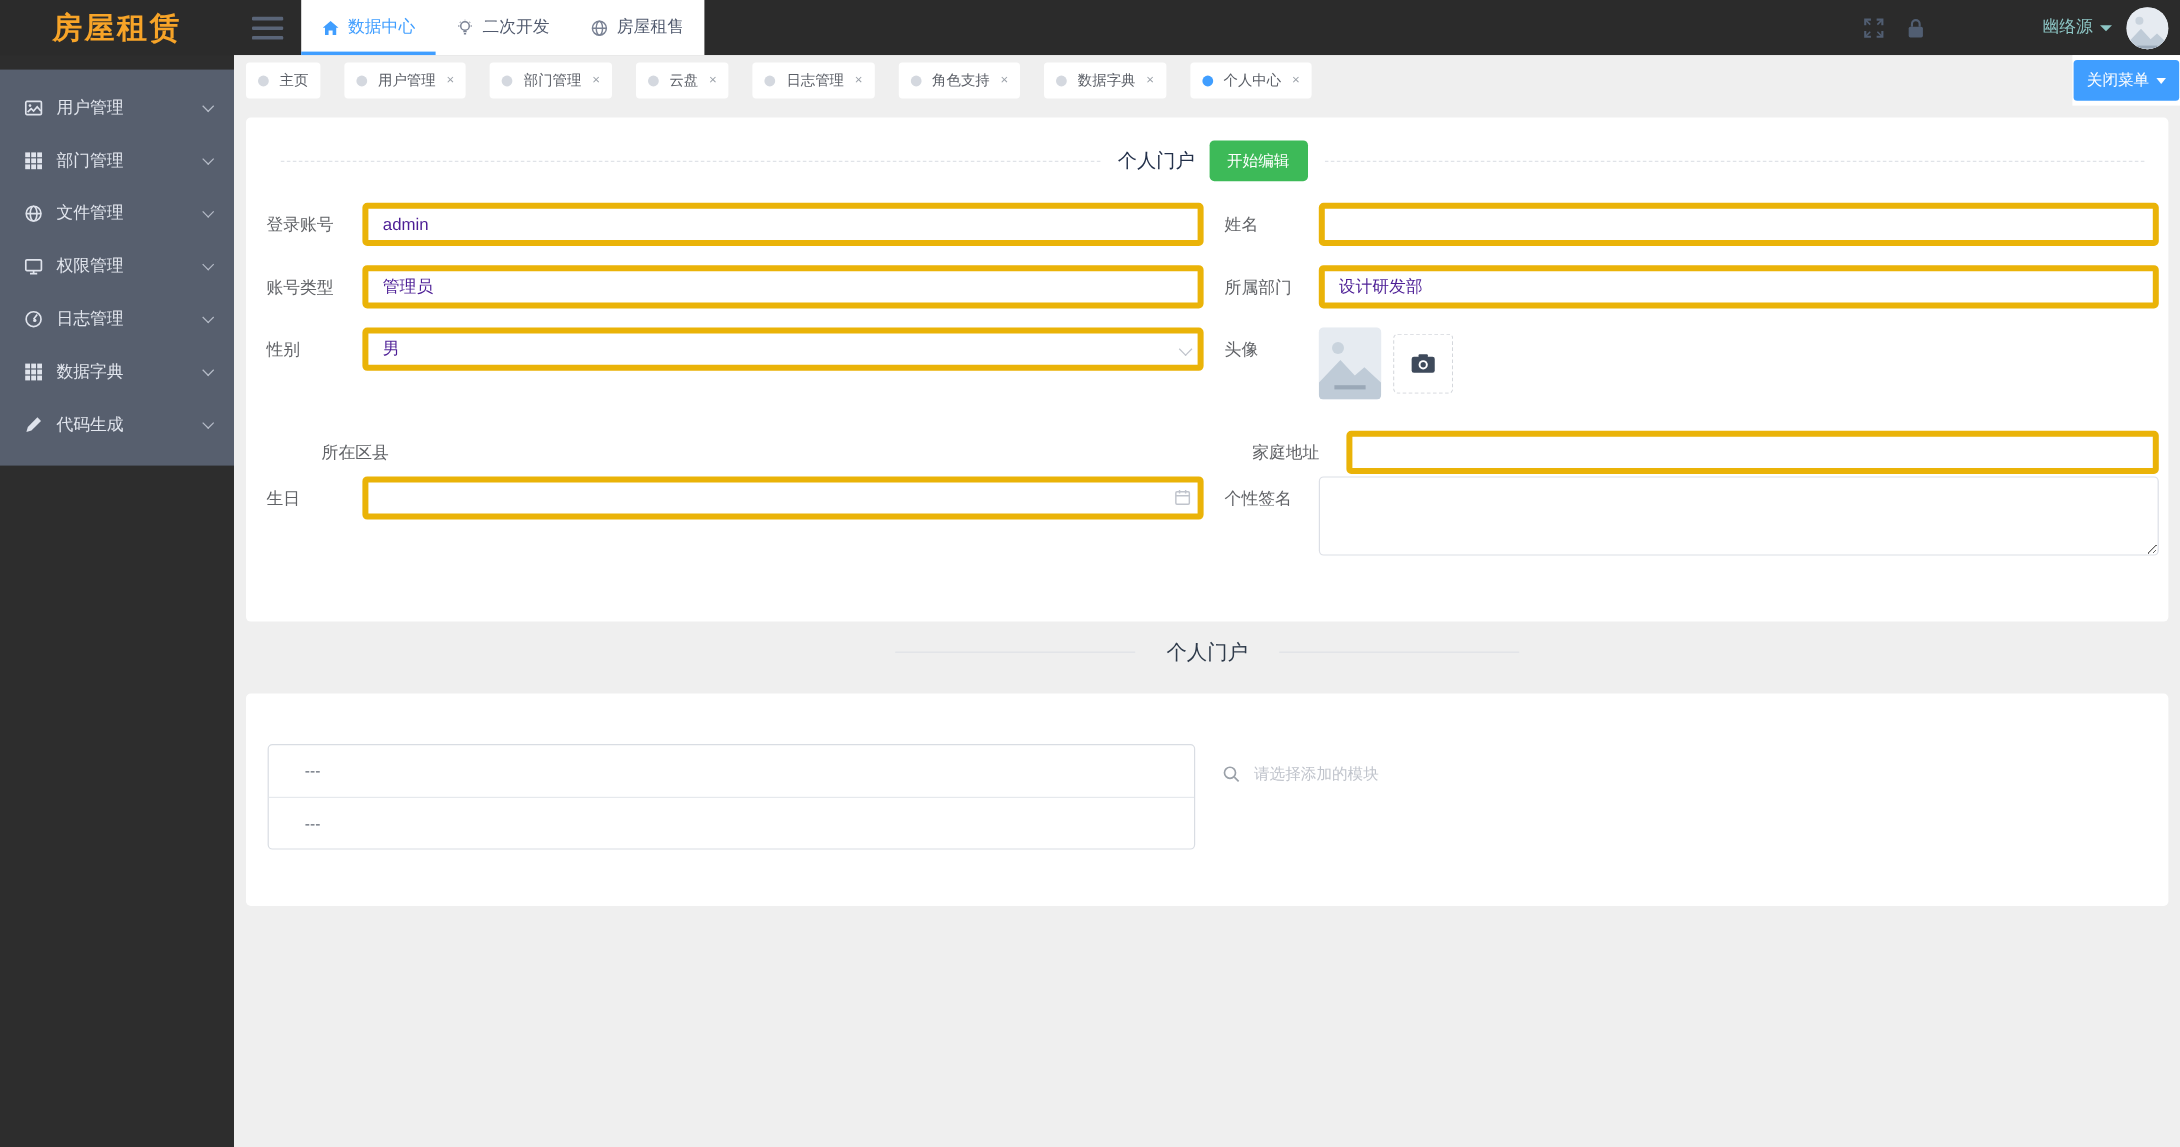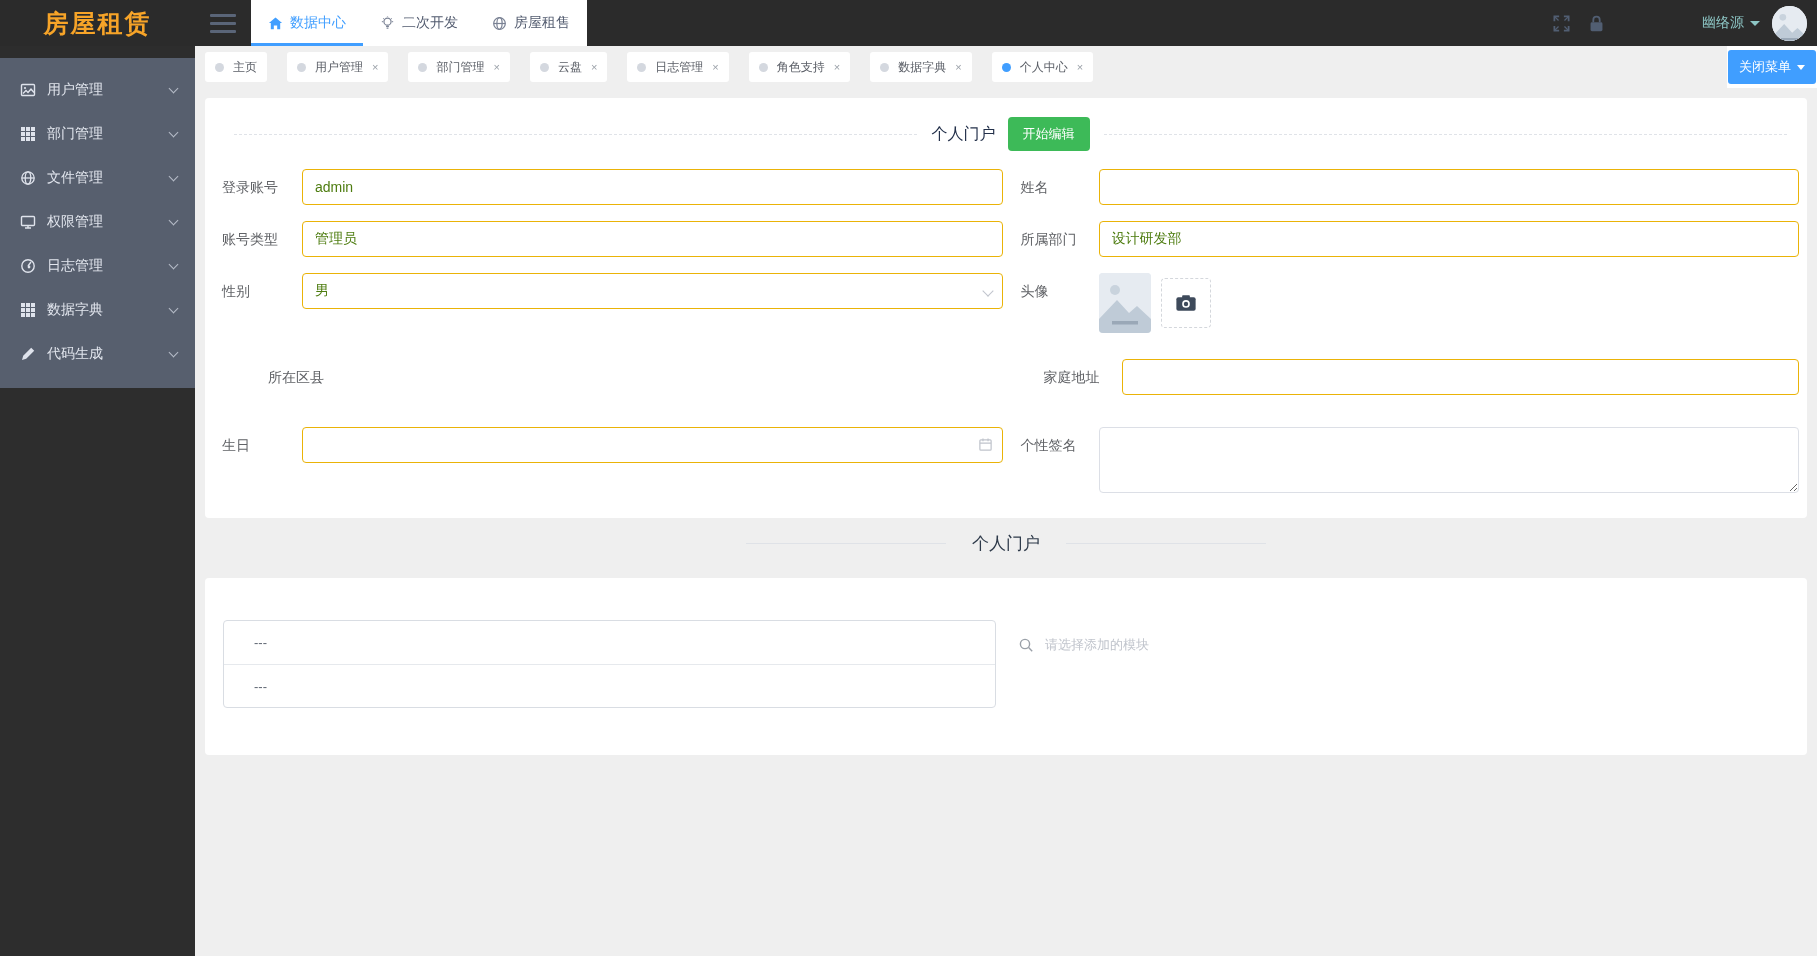--- a/index.html
+++ b/index.html
@@ -52,24 +52,24 @@
   .title-divider{position:relative;height:30px;margin:0 12px;}
   .title-divider .dline{position:absolute;left:0;right:0;top:50%;border-top:1px dashed #e0e3e8;}
   .title-divider .tcontent{position:absolute;left:50%;top:50%;transform:translate(-50%,-50%);background:#fff;display:flex;align-items:center;gap:12px;padding:0 14px;white-space:nowrap;}
   .title-divider .ttext{font-size:16px;color:#23304a;}
   .btn-green{background:#3DBA58;color:#fff;border:none;border-radius:4px;font-size:13px;padding:8px 15px;cursor:pointer;font-family:inherit;}
 
   .form{margin-top:20px;}
   .frow{display:grid;grid-template-columns:80px minmax(0,1fr) 96px minmax(0,1fr);align-items:start;margin-top:16px;}
   .frow.first{margin-top:0;}
   .frow.mt26{margin-top:26px;margin-left:46px;}
-  .frow.mt14{margin-top:32px;}
+  .frow.mt14{margin-top:2px;}
   .flabel{font-size:14px;color:#606266;line-height:36px;}
   .flabel.r{padding-left:18px;}
-  .inp{width:100%;height:36px;border:1px solid #eab308;border-radius:4px;padding:0 12px;font-size:14px;color:#4d7c0f;font-family:inherit;background:#fff;outline:none;}
+  .inp{width:100%;height:36px;border:5px solid #eab308;border-radius:4px;padding:0 12px;font-size:14px;color:#4c1d95;font-family:inherit;background:#fff;outline:none;}
   .inp::placeholder{color:#c0c4cc;}
   .selbox{position:relative;}
   .sel-chev{position:absolute;right:11px;top:14px;width:8px;height:8px;border-right:1.5px solid #c0c4cc;border-bottom:1.5px solid #c0c4cc;transform:rotate(45deg);pointer-events:none;}
   .selbox .inp{display:flex;align-items:center;cursor:pointer;}
   .datebox{position:relative;}
   .date-icon{position:absolute;right:10px;top:10px;width:15px;height:15px;color:#c0c4cc;pointer-events:none;}
   .tarea{width:100%;height:66px;border:1px solid #DCDFE6;border-radius:4px;padding:8px 12px;font-size:14px;color:#606266;font-family:inherit;outline:none;}
   .avatar-cell{display:flex;align-items:flex-start;gap:10px;}
   .thumb{width:52px;height:60px;border-radius:4px;overflow:hidden;background:#e6ebf1;}
   .upload-box{width:50px;height:50px;margin-top:5px;border:1px dashed #d4d7dc;border-radius:4px;display:flex;align-items:center;justify-content:center;cursor:pointer;background:#fff;}

